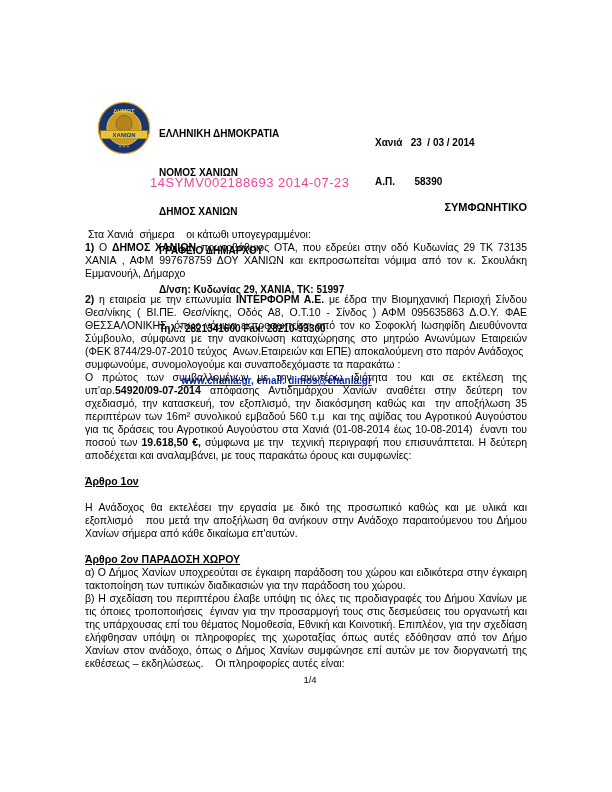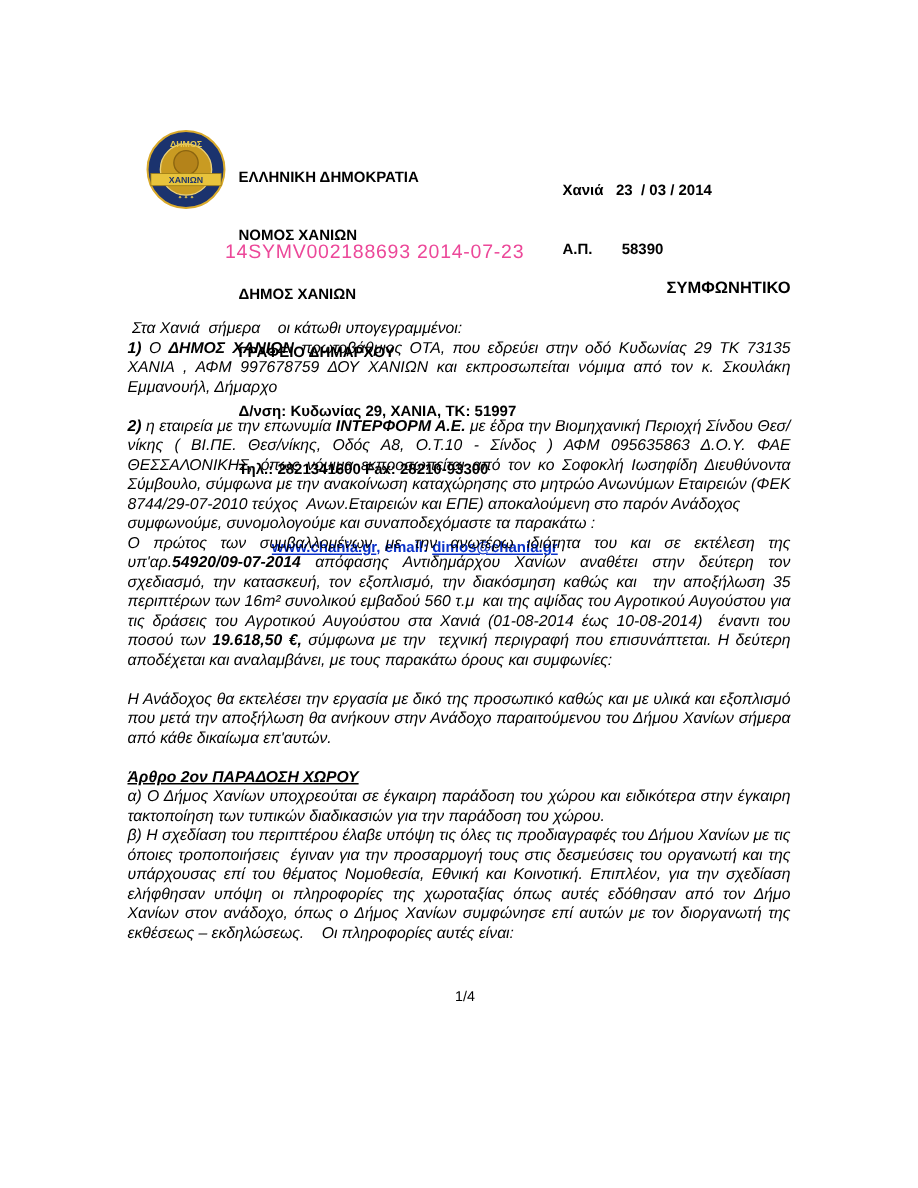--- a/index.html
+++ b/index.html
@@ -1,19 +1,19 @@
 <!DOCTYPE html>
 <html><head>
 <meta charset="utf-8">
 <style>
   html,body { margin:0; padding:0; background:#ffffff; }
   .page {
     position:relative;
     width:612px; height:696px;
-    margin:0 auto;
+    margin:15px auto;
     background:#ffffff;
     font-family:"Liberation Sans", sans-serif;
     color:#000;
     overflow:hidden;
   }
   
   .header { position:absolute; top:86px; left:97px; display:flex; align-items:flex-start; }
   .logo-wrap { width:54px; height:54px; margin-right:8px; flex:0 0 auto; }
   .header-text { font-size:10px; font-weight:bold; line-height:13px; white-space:pre; }
   .contact-line { color:#0a31c9; }
@@ -25,21 +25,21 @@
     position:absolute; top:160px; left:150px;
     font-size:13px; color:#ec4899; letter-spacing:0.5px;
     white-space:pre;
   }
   
   .content {
     position:absolute; top:186px; left:85px; width:442px;
     font-size:10.5px; line-height:13px; text-align:justify;
   }
   .doc-title { text-align:right; font-weight:bold; font-size:11px; margin:0 0 14px 0; }
-  .content p { margin:0; white-space:pre-wrap;font-style:italic; }
+  .content p { margin:0; white-space:pre-wrap; }
   .gap-top { margin-top:13px !important; }
   .b { font-weight:bold; }
   .heading { font-weight:bold; }
   .heading .u { text-decoration:underline; }
   .footer { position:absolute; bottom:26px; left:4px; width:100%; text-align:center; font-size:9.5px; }
 </style>
 </head>
 <body>
 
 <div class="page">
@@ -82,20 +82,21 @@
     <p><span> Στα Χανιά  σήμερα    οι κάτωθι υπογεγραμμένοι:</span></p>
 
     <p><span class="b">1)</span><span> Ο </span><span class="b">ΔΗΜΟΣ ΧΑΝΙΩΝ</span><span> πρωτοβάθμιος ΟΤΑ, που εδρεύει στην οδό Κυδωνίας 29 ΤΚ 73135 ΧΑΝΙΑ , ΑΦΜ 997678759 ΔΟΥ ΧΑΝΙΩΝ και εκπροσωπείται νόμιμα από τον κ. Σκουλάκη Εμμανουήλ, Δήμαρχο</span></p>
 
     <p class="gap-top"><span class="b">2)</span><span> η εταιρεία με την επωνυμία </span><span class="b">ΙΝΤΕΡΦΟΡΜ Α.Ε.</span><span> με έδρα την Βιομηχανική Περιοχή Σίνδου Θεσ/νίκης ( ΒΙ.ΠΕ. Θεσ/νίκης, Οδός Α8, Ο.Τ.10 - Σίνδος ) ΑΦΜ 095635863 Δ.Ο.Υ. ΦΑΕ ΘΕΣΣΑΛΟΝΙΚΗΣ, όπως νόμιμα εκπροσωπείται από τον κο Σοφοκλή Ιωσηφίδη Διευθύνοντα Σύμβουλο, σύμφωνα με την ανακοίνωση καταχώρησης στο μητρώο Ανωνύμων Εταιρειών (ΦΕΚ 8744/29-07-2010 τεύχος  Ανων.Εταιρειών και ΕΠΕ) αποκαλούμενη στο παρόν Ανάδοχος</span></p>
 
     <p><span>συμφωνούμε, συνομολογούμε και συναποδεχόμαστε τα παρακάτω :</span></p>
 
     <p><span>Ο πρώτος των συμβαλλομένων με την ανωτέρω ιδιότητα του και σε εκτέλεση της υπ'αρ.</span><span class="b">54920/09-07-2014</span><span> απόφασης Αντιδημάρχου Χανίων αναθέτει στην δεύτερη τον σχεδιασμό, την κατασκευή, τον εξοπλισμό, την διακόσμηση καθώς και  την αποξήλωση 35 περιπτέρων των 16m² συνολικού εμβαδού 560 τ.μ  και της αψίδας του Αγροτικού Αυγούστου για τις δράσεις του Αγροτικού Αυγούστου στα Χανιά (01-08-2014 έως 10-08-2014)  έναντι του ποσού των </span><span class="b">19.618,50 €,</span><span> σύμφωνα με την  τεχνική περιγραφή που επισυνάπτεται. Η δεύτερη αποδέχεται και αναλαμβάνει, με τους παρακάτω όρους και συμφωνίες:</span></p>
 
+    <p class="gap-top heading"><span class="u">Άρθρο 1ον</span></p>
 
     <p class="gap-top"><span>Η Ανάδοχος θα εκτελέσει την εργασία με δικό της προσωπικό καθώς και με υλικά και εξοπλισμό   που μετά την αποξήλωση θα ανήκουν στην Ανάδοχο παραιτούμενου του Δήμου Χανίων σήμερα από κάθε δικαίωμα επ'αυτών.</span></p>
 
     <p class="gap-top heading"><span class="u">Άρθρο 2ον ΠΑΡΑΔΟΣΗ ΧΩΡΟΥ</span></p>
 
     <p><span>α) Ο Δήμος Χανίων υποχρεούται σε έγκαιρη παράδοση του χώρου και ειδικότερα στην έγκαιρη τακτοποίηση των τυπικών διαδικασιών για την παράδοση του χώρου.</span></p>
 
     <p><span>β) Η σχεδίαση του περιπτέρου έλαβε υπόψη τις όλες τις προδιαγραφές του Δήμου Χανίων με τις όποιες τροποποιήσεις  έγιναν για την προσαρμογή τους στις δεσμεύσεις του οργανωτή και της υπάρχουσας επί του θέματος Νομοθεσία, Εθνική και Κοινοτική. Επιπλέον, για την σχεδίαση ελήφθησαν υπόψη οι πληροφορίες της χωροταξίας όπως αυτές εδόθησαν από τον Δήμο Χανίων στον ανάδοχο, όπως ο Δήμος Χανίων συμφώνησε επί αυτών με τον διοργανωτή της εκθέσεως – εκδηλώσεως.    Οι πληροφορίες αυτές είναι:</span></p>
   </div>
 

